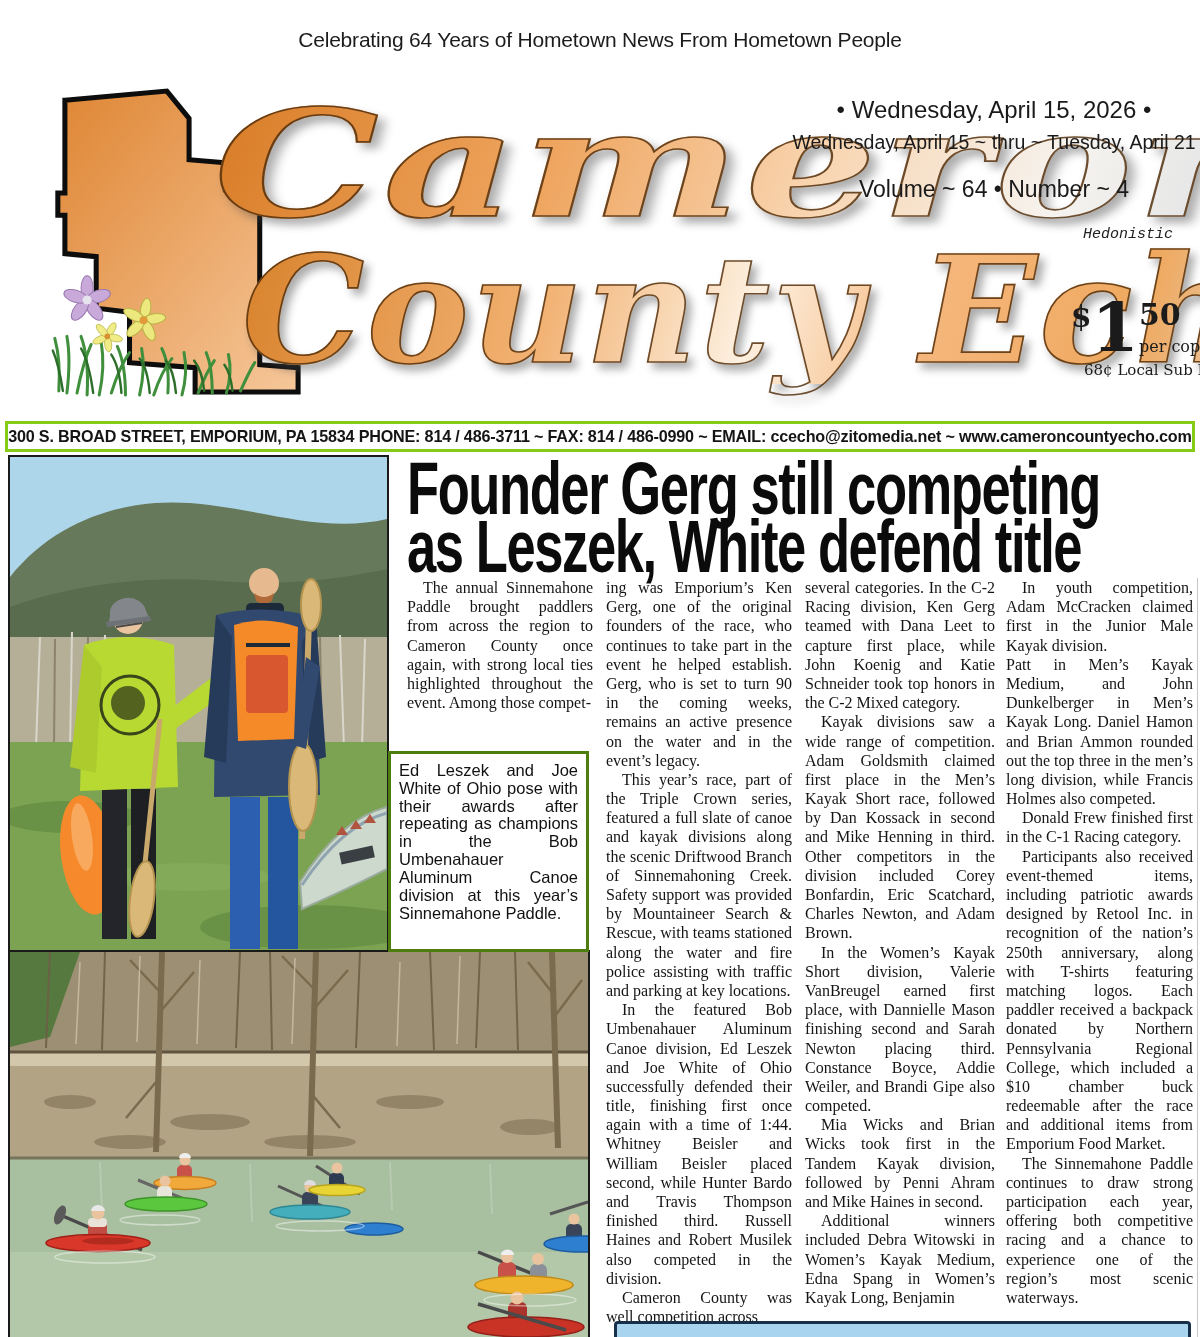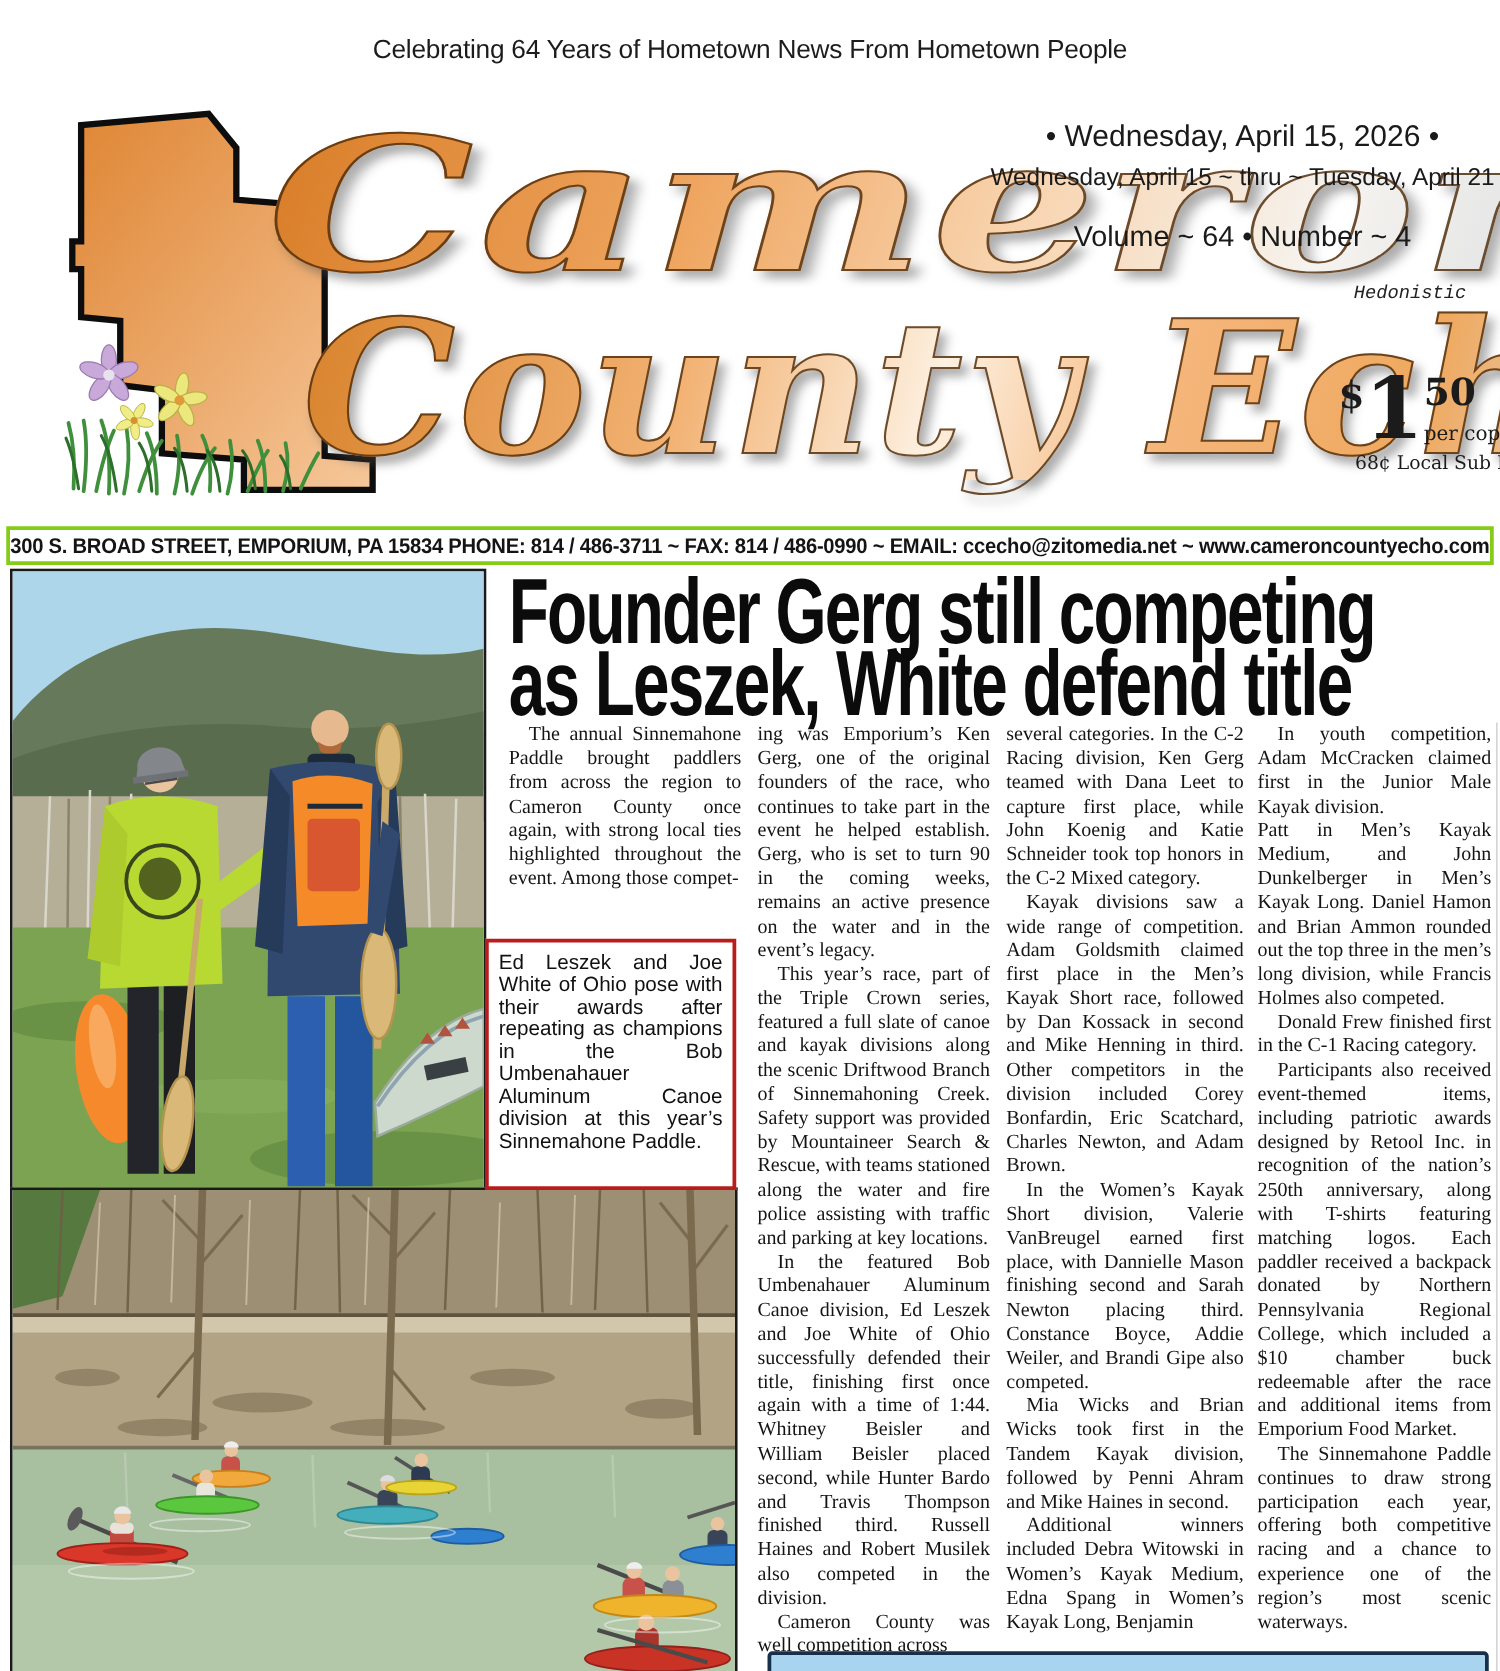--- a/index.html
+++ b/index.html
@@ -60,21 +60,21 @@
   .hl-1 { left:407px; top:452px; }
   .hl-2 { left:407px; top:510px; }
 
   
   .photo { border:2px solid #1a1a1a; background:#cfd8cf; overflow:hidden; }
   .photo-1 { left:8px;  top:455px; width:381px; height:497px; }
   .photo-2 { left:8px;  top:950px; width:582px; height:387px; border-bottom:none; }
   .photo svg { display:block; width:100%; height:100%; }
 
   
-  .caption-box { left:388px; top:751px; width:201px; height:201px; border:3px solid #b91c1c;
+  .caption-box { left:388px; top:751px; width:201px; height:201px; border:3px solid #4d7c0f;
                  background:#fff; padding:8px 8px; z-index:6; }
   .caption-box p { font-size:16.5px; line-height:1.08; text-align:justify; color:#111; }
 
   
   .col { top:578px; font-family:"Liberation Serif", serif; font-size:16px; line-height:1.2;
          text-align:justify; color:#141414; }
   .col p { margin:0; }
   .col-1 { left:407px; width:186px; }
   .col-2 { left:606px; width:186px; }
   .col-3 { left:805px; width:190px; }

